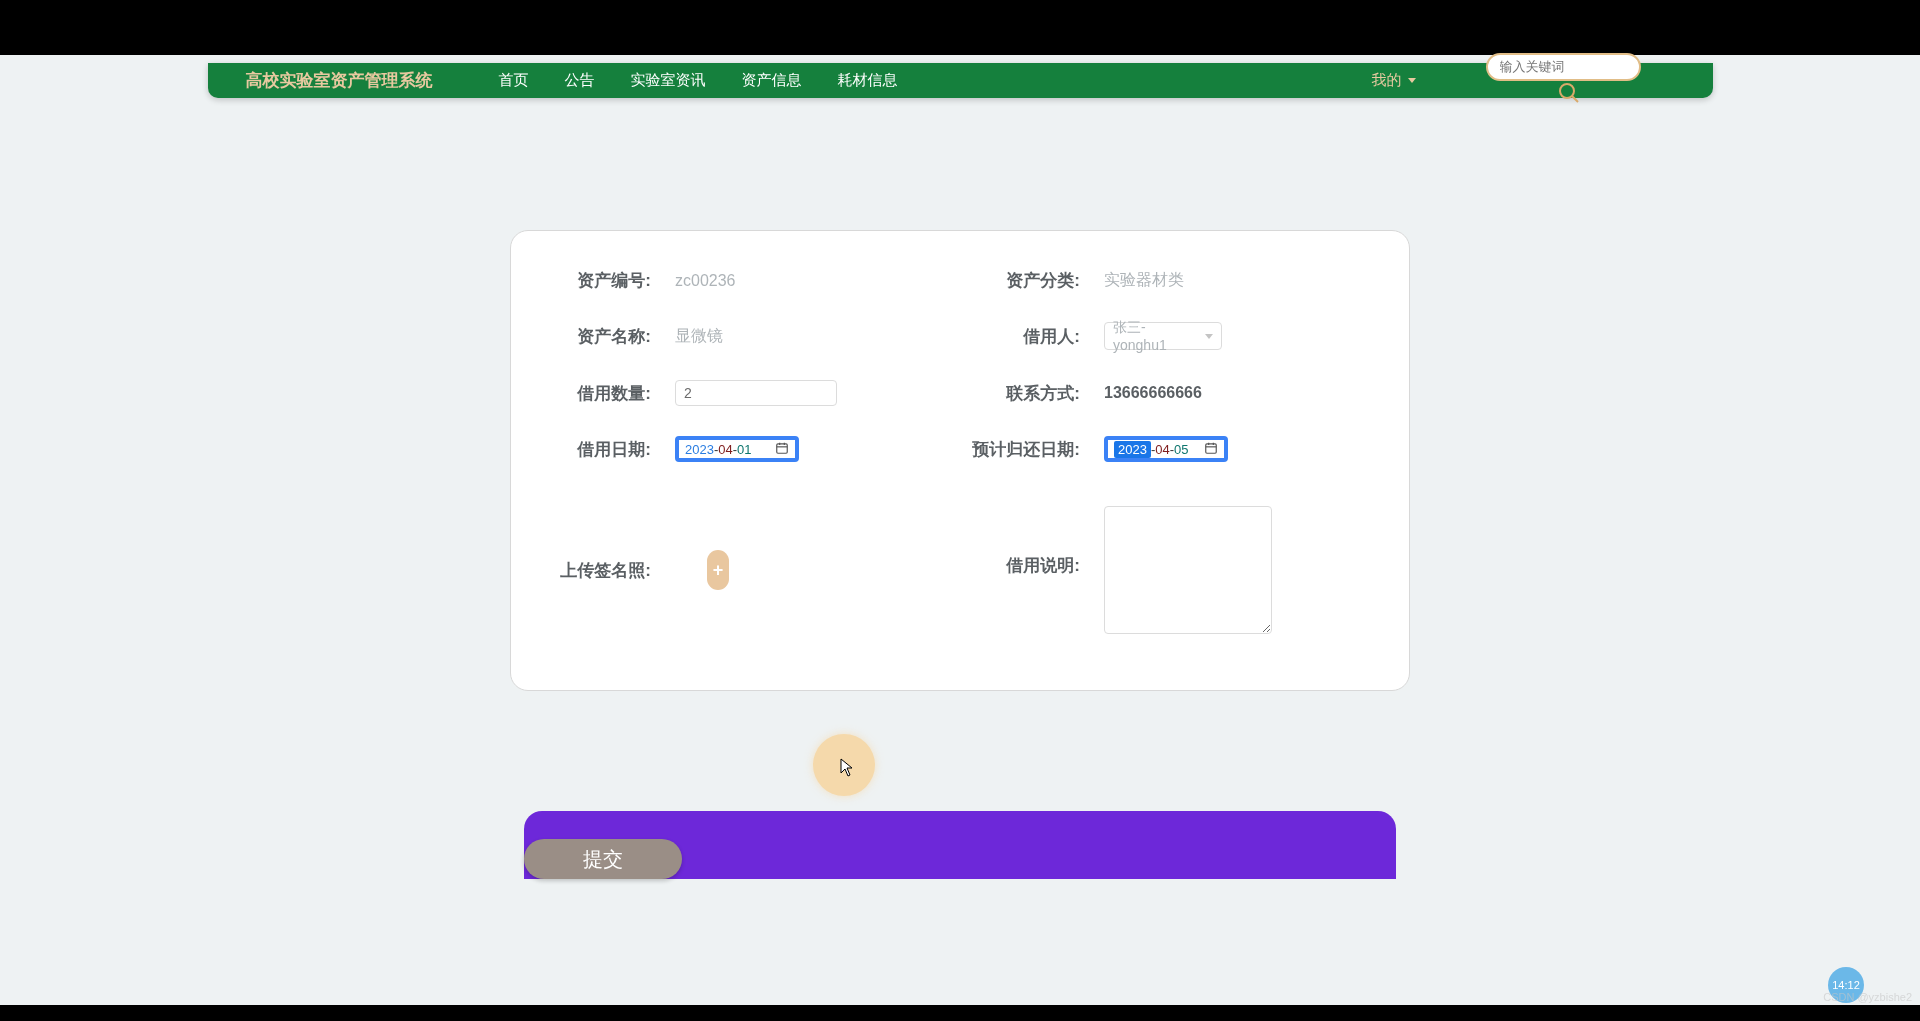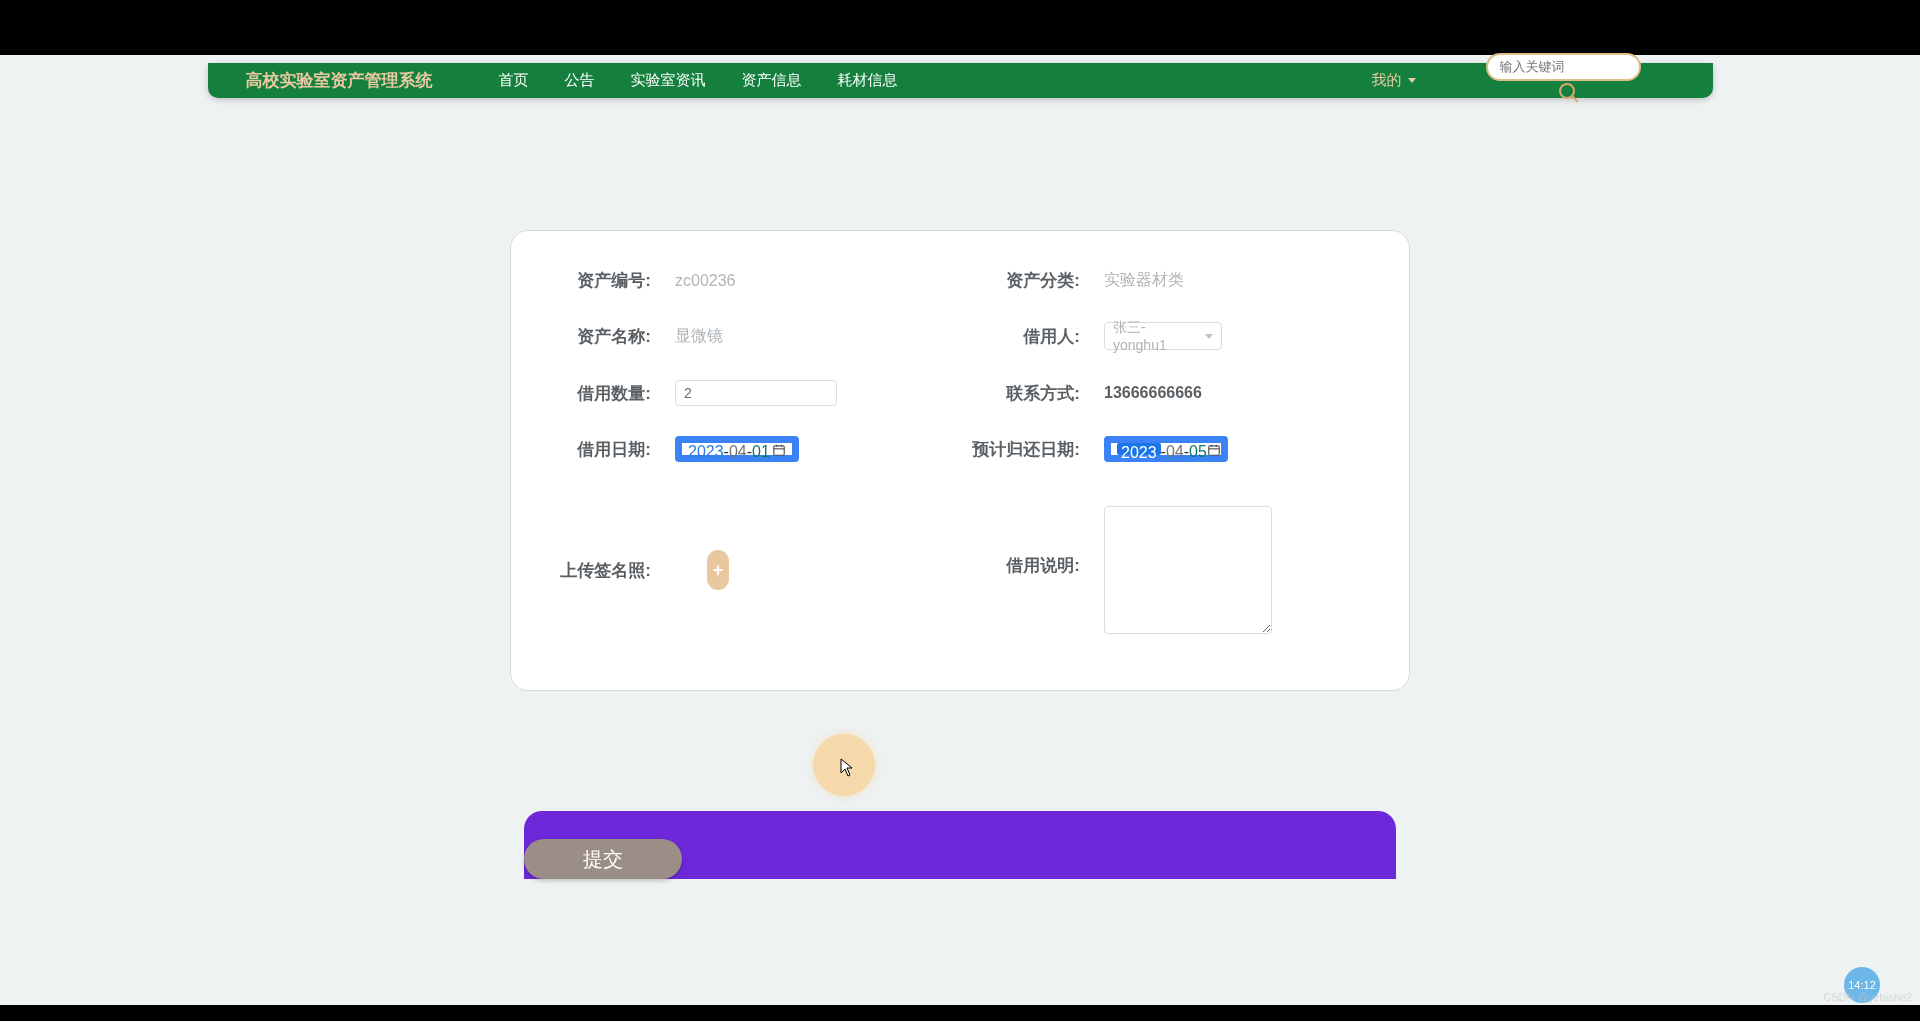--- a/index.html
+++ b/index.html
@@ -43,28 +43,28 @@
       width: 118px; height: 28px; border: 1px solid #dcdcdc; border-radius: 4px;
       padding: 0 22px 0 8px; font-size: 14px; color: #aeb4b8;
       display: flex; align-items: center; cursor: pointer; position: relative;
     }
     .select-box::after {
       content: ""; position: absolute; right: 8px; top: 11px;
       width: 0; height: 0; border-left: 4px solid transparent;
       border-right: 4px solid transparent; border-top: 5px solid #c4c4c4;
     }
     .date-wrap {
-      width: 124px; height: 26px; border: 7px solid #3b82f6; border-radius: 4px;
-      padding: 0 6px; display: flex; font-size: 16px;
+      width: 124px; height: 26px; border: 4px solid #3b82f6; border-radius: 4px;
+      padding: 0 6px; display: flex; align-items: center; font-size: 13px;
       cursor: pointer;
     }
     .date-year { color: #2a7de1; }
     .date-year.sel { background: #1a76e8; color: #fff; padding: 1px 4px; border-radius: 2px; }
     .date-dash { color: #333; }
-    .date-mm { color: #737373; }
+    .date-mm { color: #7f1d1d; }
     .date-dd { color: #0f766e; }
     .cal-icon { margin-left: auto; }
     .cal-icon svg { width: 14px; height: 14px; }
     .upload-row { grid-column: 1; display: flex; align-items: center; margin-top: 14px; gap: 32px; }
     .upload-btn {
       width: 22px; height: 40px; background: #e9c79f; border-radius: 11px;
       display: flex; align-items: center; justify-content: center;
       color: #fff; font-size: 18px; font-weight: bold; cursor: pointer;
     }
     .desc-row { grid-column: 2; display: flex; align-items: flex-start; margin-top: 14px; }
@@ -88,21 +88,21 @@
       width: 872px; margin: 120px auto 0; background: #6d28d9;
       border-radius: 18px 18px 0 0; padding-top: 28px; padding-left: 0;
     }
     .submit-btn {
       width: 158px; height: 40px; background: #9a8e86; color: #fff;
       font-size: 20px; border: none; border-radius: 20px;
       margin-left: 0; cursor: pointer; display: block;
       box-shadow: 0 2px 4px rgba(0,0,0,0.2);
     }
     .time-badge {
-      position: fixed; right: 40px; bottom: 18px;
+      position: fixed; right: 56px; bottom: 18px;
       width: 36px; height: 36px; border-radius: 50%;
       background: #6bb8e8; color: #fff; font-size: 11px;
       display: flex; align-items: center; justify-content: center;
     }
     .bottom-black { position: fixed; bottom: 0; left: 0; width: 100%; height: 16px; background: #000; }
     .watermark { position: fixed; right: 8px; bottom: 18px; color: #c6c6c6; font-size: 11px; opacity: 0.6; }
   </style>
 </head>
 <body>
 

